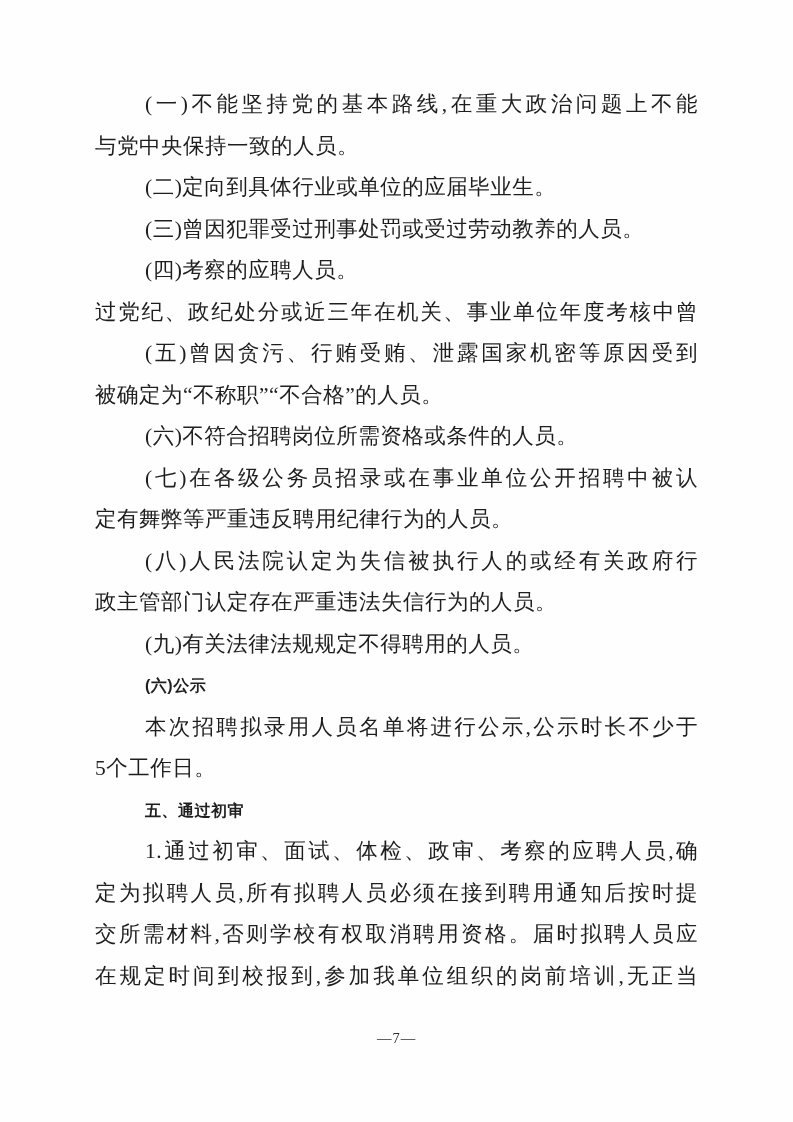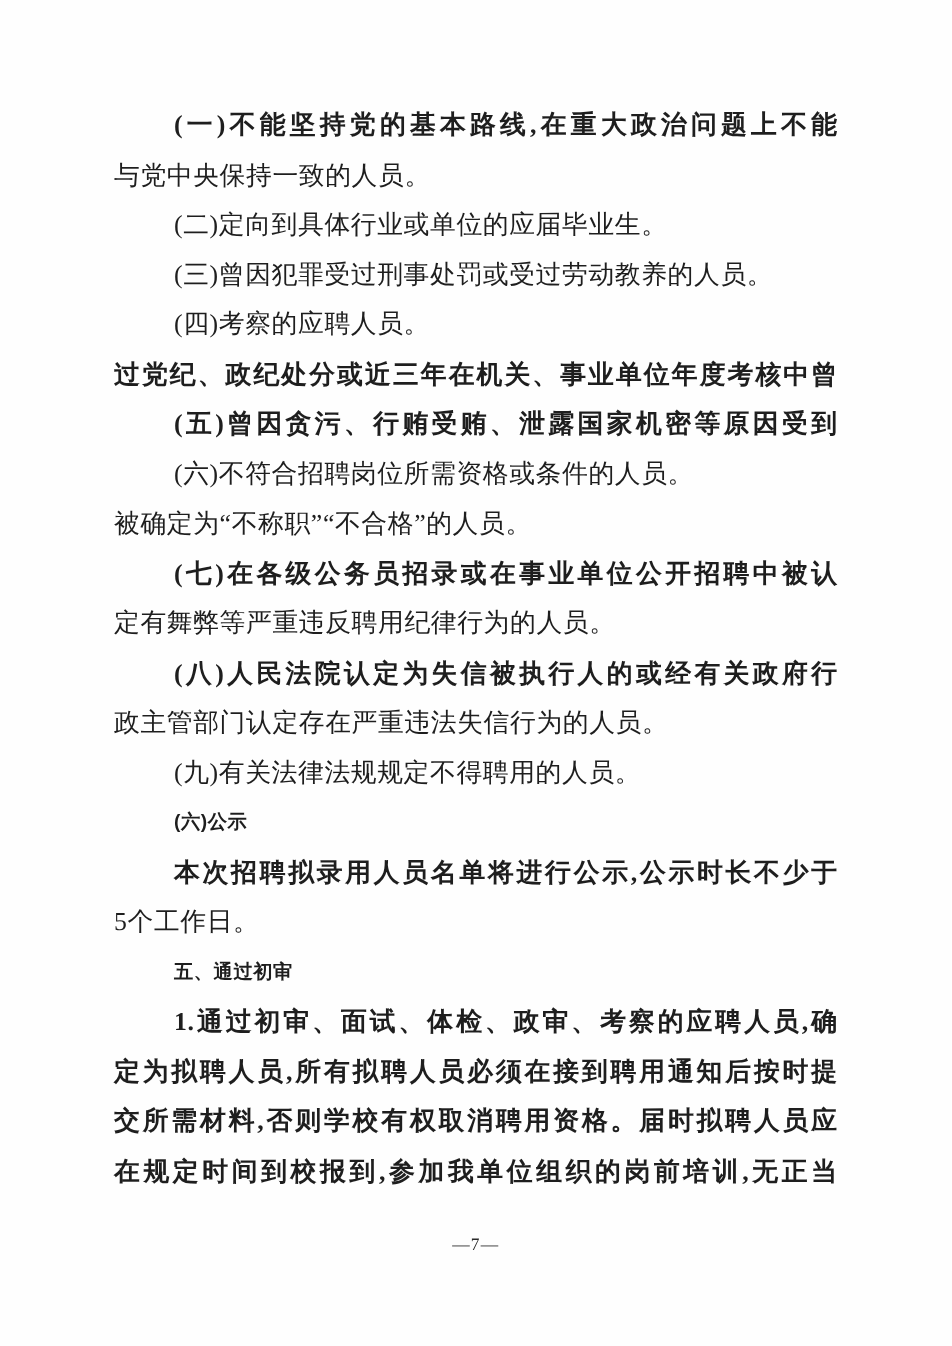--- a/index.html
+++ b/index.html
@@ -29,21 +29,20 @@
     letter-spacing: 0.5px;
     text-align: left;
     white-space: nowrap;
     overflow: visible;
   }
   .line.fill {
     white-space: normal;
     text-align: justify;
     
     text-align-last: justify;
-    font-weight: bold;
   }
   .line.indent {
     padding-left: 50px;
   }
   .line.hei {
     font-family: "Liberation Sans", "DejaVu Sans", sans-serif;
     font-weight: 700;
     font-size: 16px;
   }
   .footer {
@@ -67,23 +66,23 @@
     <div class="line">与党中央保持一致的人员。</div>
 
     <div class="line indent">(二)定向到具体行业或单位的应届毕业生。</div>
 
     <div class="line indent">(三)曾因犯罪受过刑事处罚或受过劳动教养的人员。</div>
 
     <div class="line indent">(四)考察的应聘人员。</div>
 
     <div class="line fill">过党纪、政纪处分或近三年在机关、事业单位年度考核中曾</div>
     <div class="line indent fill">(五)曾因贪污、行贿受贿、泄露国家机密等原因受到</div>
+    <div class="line">被确定为“不称职”“不合格”的人员。</div>
+
     <div class="line indent">(六)不符合招聘岗位所需资格或条件的人员。</div>
-
-    <div class="line">被确定为“不称职”“不合格”的人员。</div>
 
     <div class="line indent fill">(七)在各级公务员招录或在事业单位公开招聘中被认</div>
     <div class="line">定有舞弊等严重违反聘用纪律行为的人员。</div>
 
     <div class="line indent fill">(八)人民法院认定为失信被执行人的或经有关政府行</div>
     <div class="line">政主管部门认定存在严重违法失信行为的人员。</div>
 
     <div class="line indent">(九)有关法律法规规定不得聘用的人员。</div>
 
     <div class="line indent hei">(六)公示</div>

